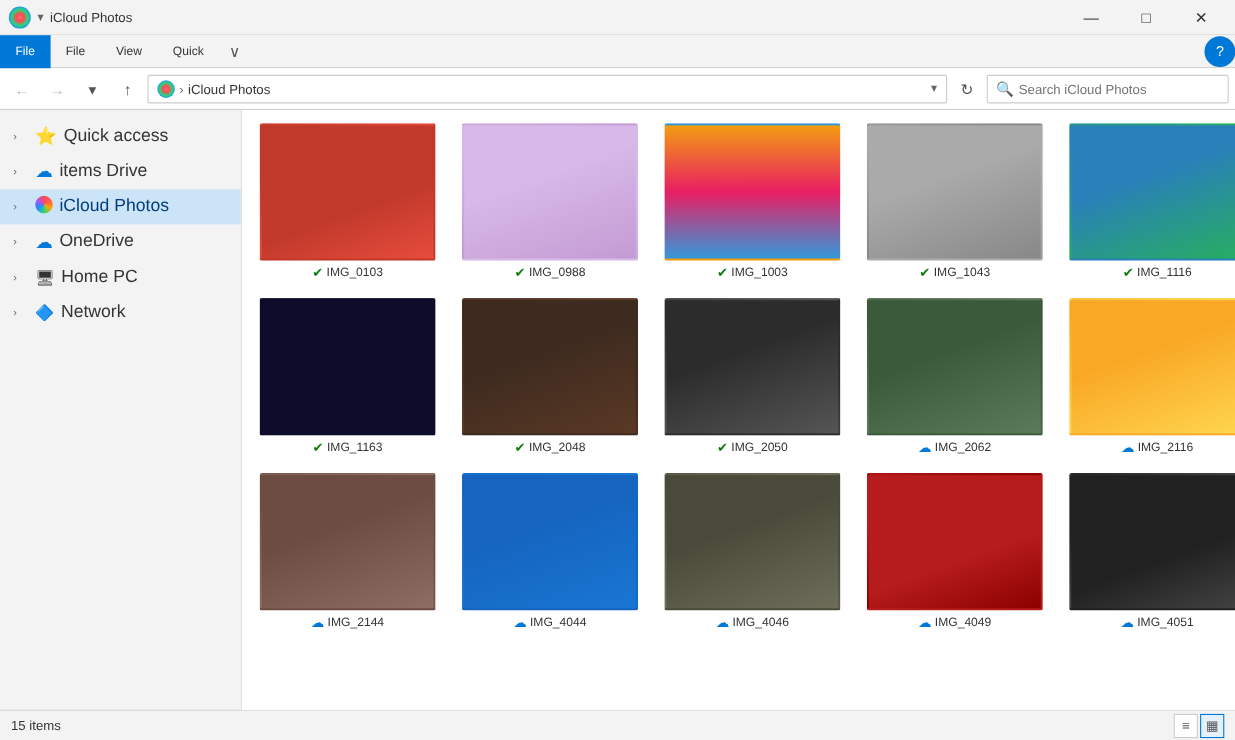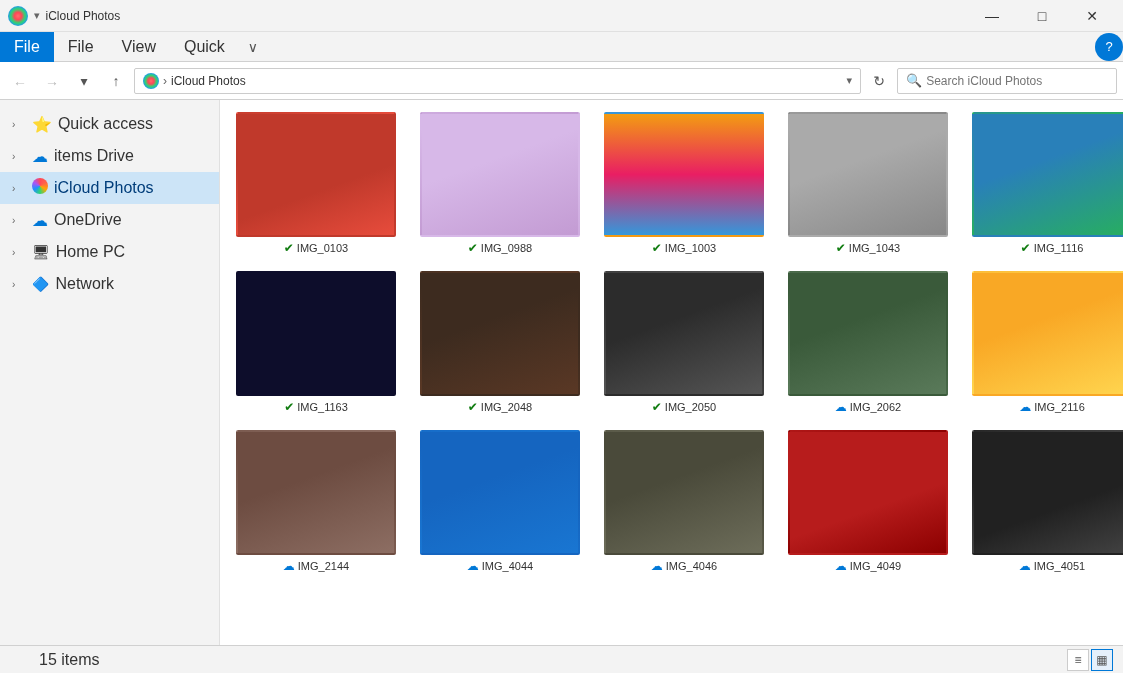--- a/index.html
+++ b/index.html
@@ -19,21 +19,21 @@
       cursor: pointer; font-size: 14px; color: #333;
       display: flex; align-items: center; justify-content: center;
     }
 
     
     .ribbon {
       display: flex; align-items: center; background: #f3f3f3;
       border-bottom: 1px solid #d0d0d0; height: 30px;
     }
     .ribbon-tab {
-      padding: 6px 14px; cursor: pointer; font-size: 16px; color: #333;
+      padding: 6px 14px; cursor: pointer; font-size: 11px; color: #333;
       border: none; background: transparent; height: 30px;
     }
     .ribbon-tab.active { background: #0078d7; color: white; }
     .ribbon-help {
       margin-left: auto; width: 28px; height: 28px; border-radius: 50%;
       background: #0078d7; color: white; border: none; cursor: pointer;
       font-size: 13px; display: flex; align-items: center; justify-content: center;
     }
     .ribbon-expand {
       width: 28px; height: 28px; background: transparent; border: none;
@@ -116,21 +116,21 @@
     .sync-icon { font-size: 12px; }
     .sync-green { color: #107c10; }
     .sync-cloud { color: #0078d7; }
 
     
     .status-bar {
       display: flex; align-items: center; justify-content: space-between;
       height: 28px; padding: 0 10px; background: #f3f3f3;
       border-top: 1px solid #d0d0d0;
     }
-    .status-text { font-size: 16px; color: #333; margin-left: 29px; }
+    .status-text { font-size: 12px; color: #333; }
     .view-controls { display: flex; gap: 2px; }
     .view-btn {
       width: 22px; height: 22px; border: 1px solid #ccc; background: white;
       cursor: pointer; display: flex; align-items: center; justify-content: center;
       font-size: 12px; color: #555;
     }
     .view-btn.active { background: #e5f0fb; border-color: #0078d7; }
 
     
     .icloud-logo {

